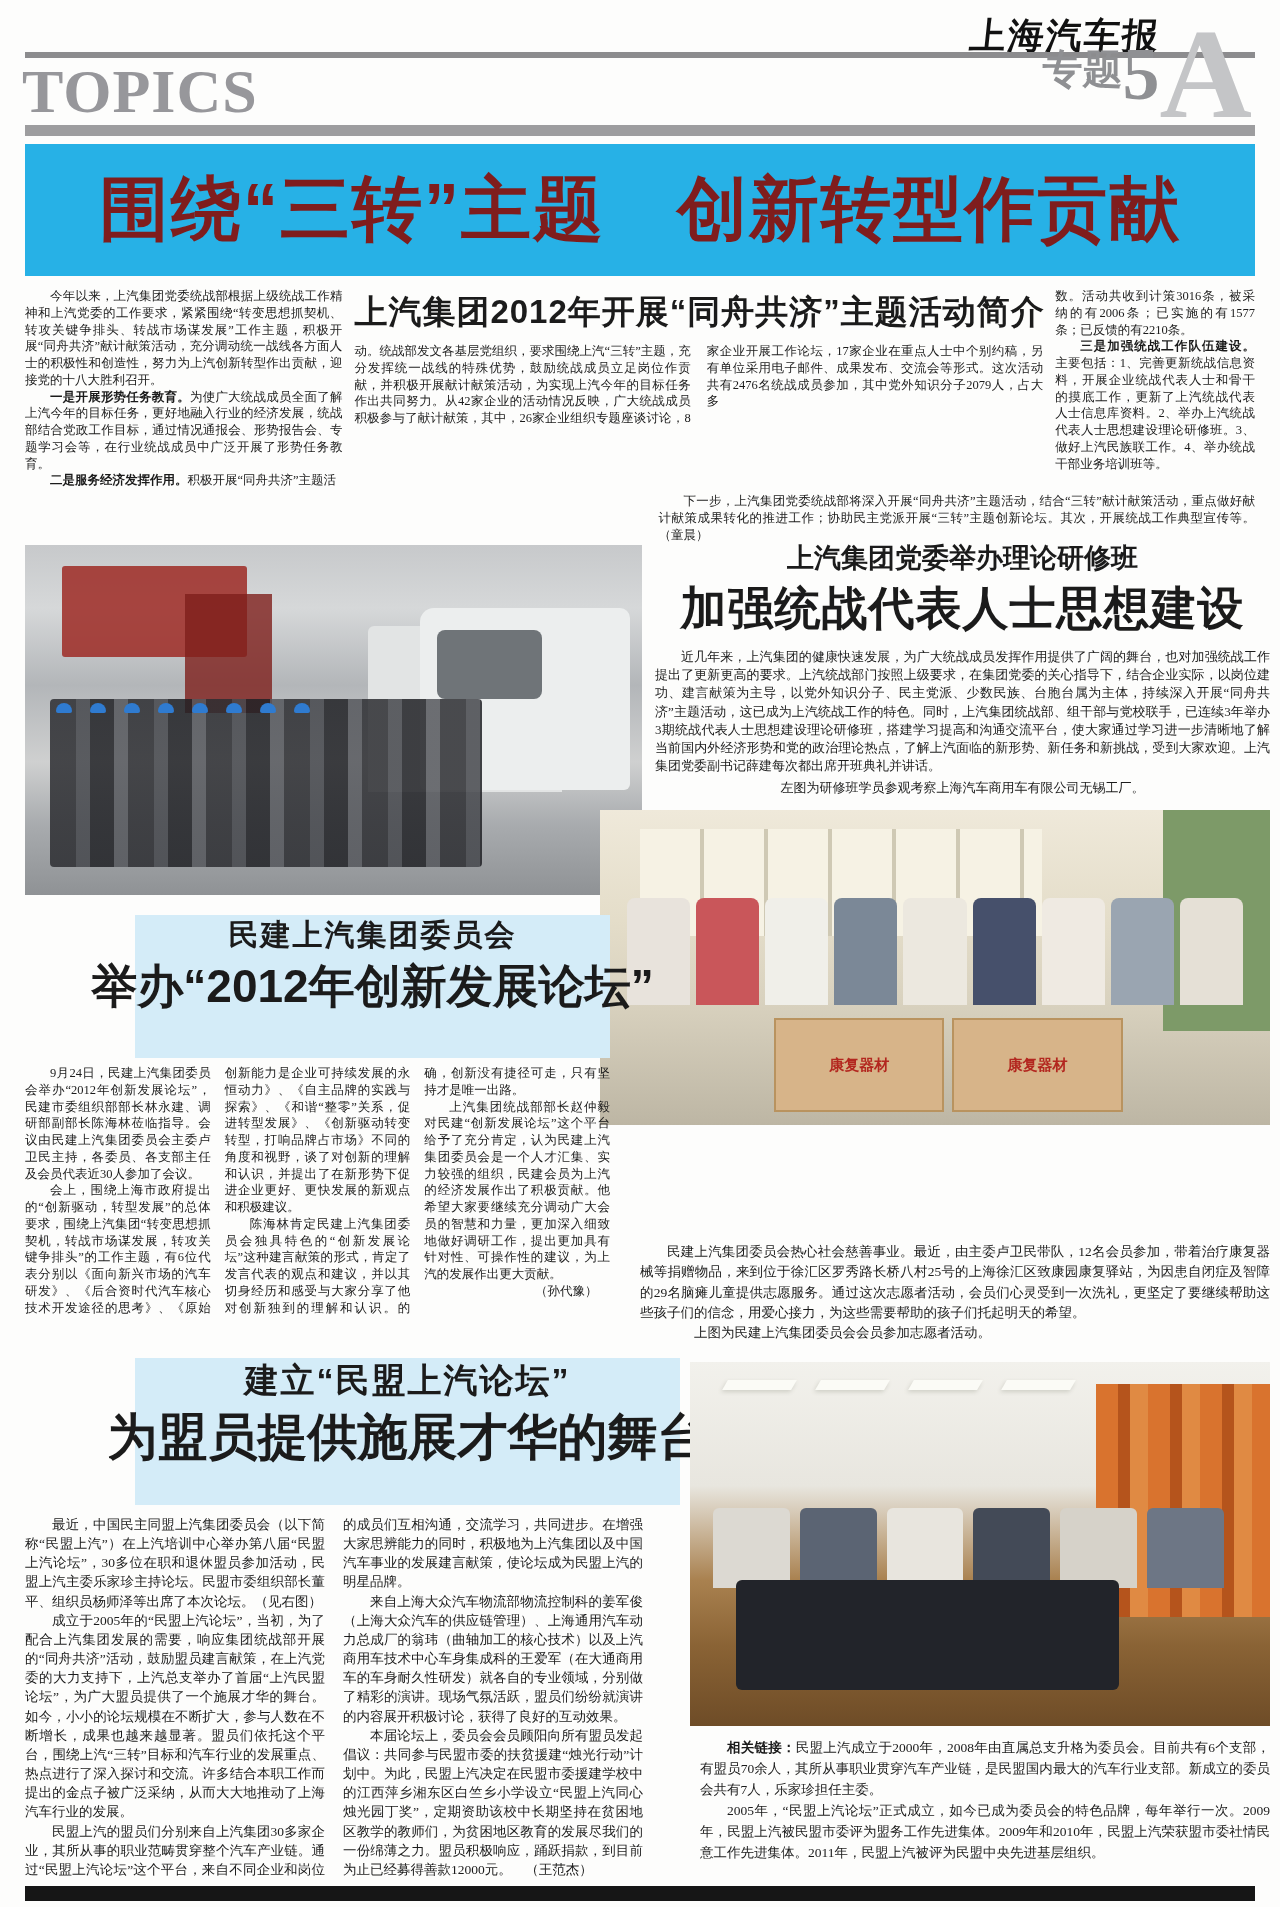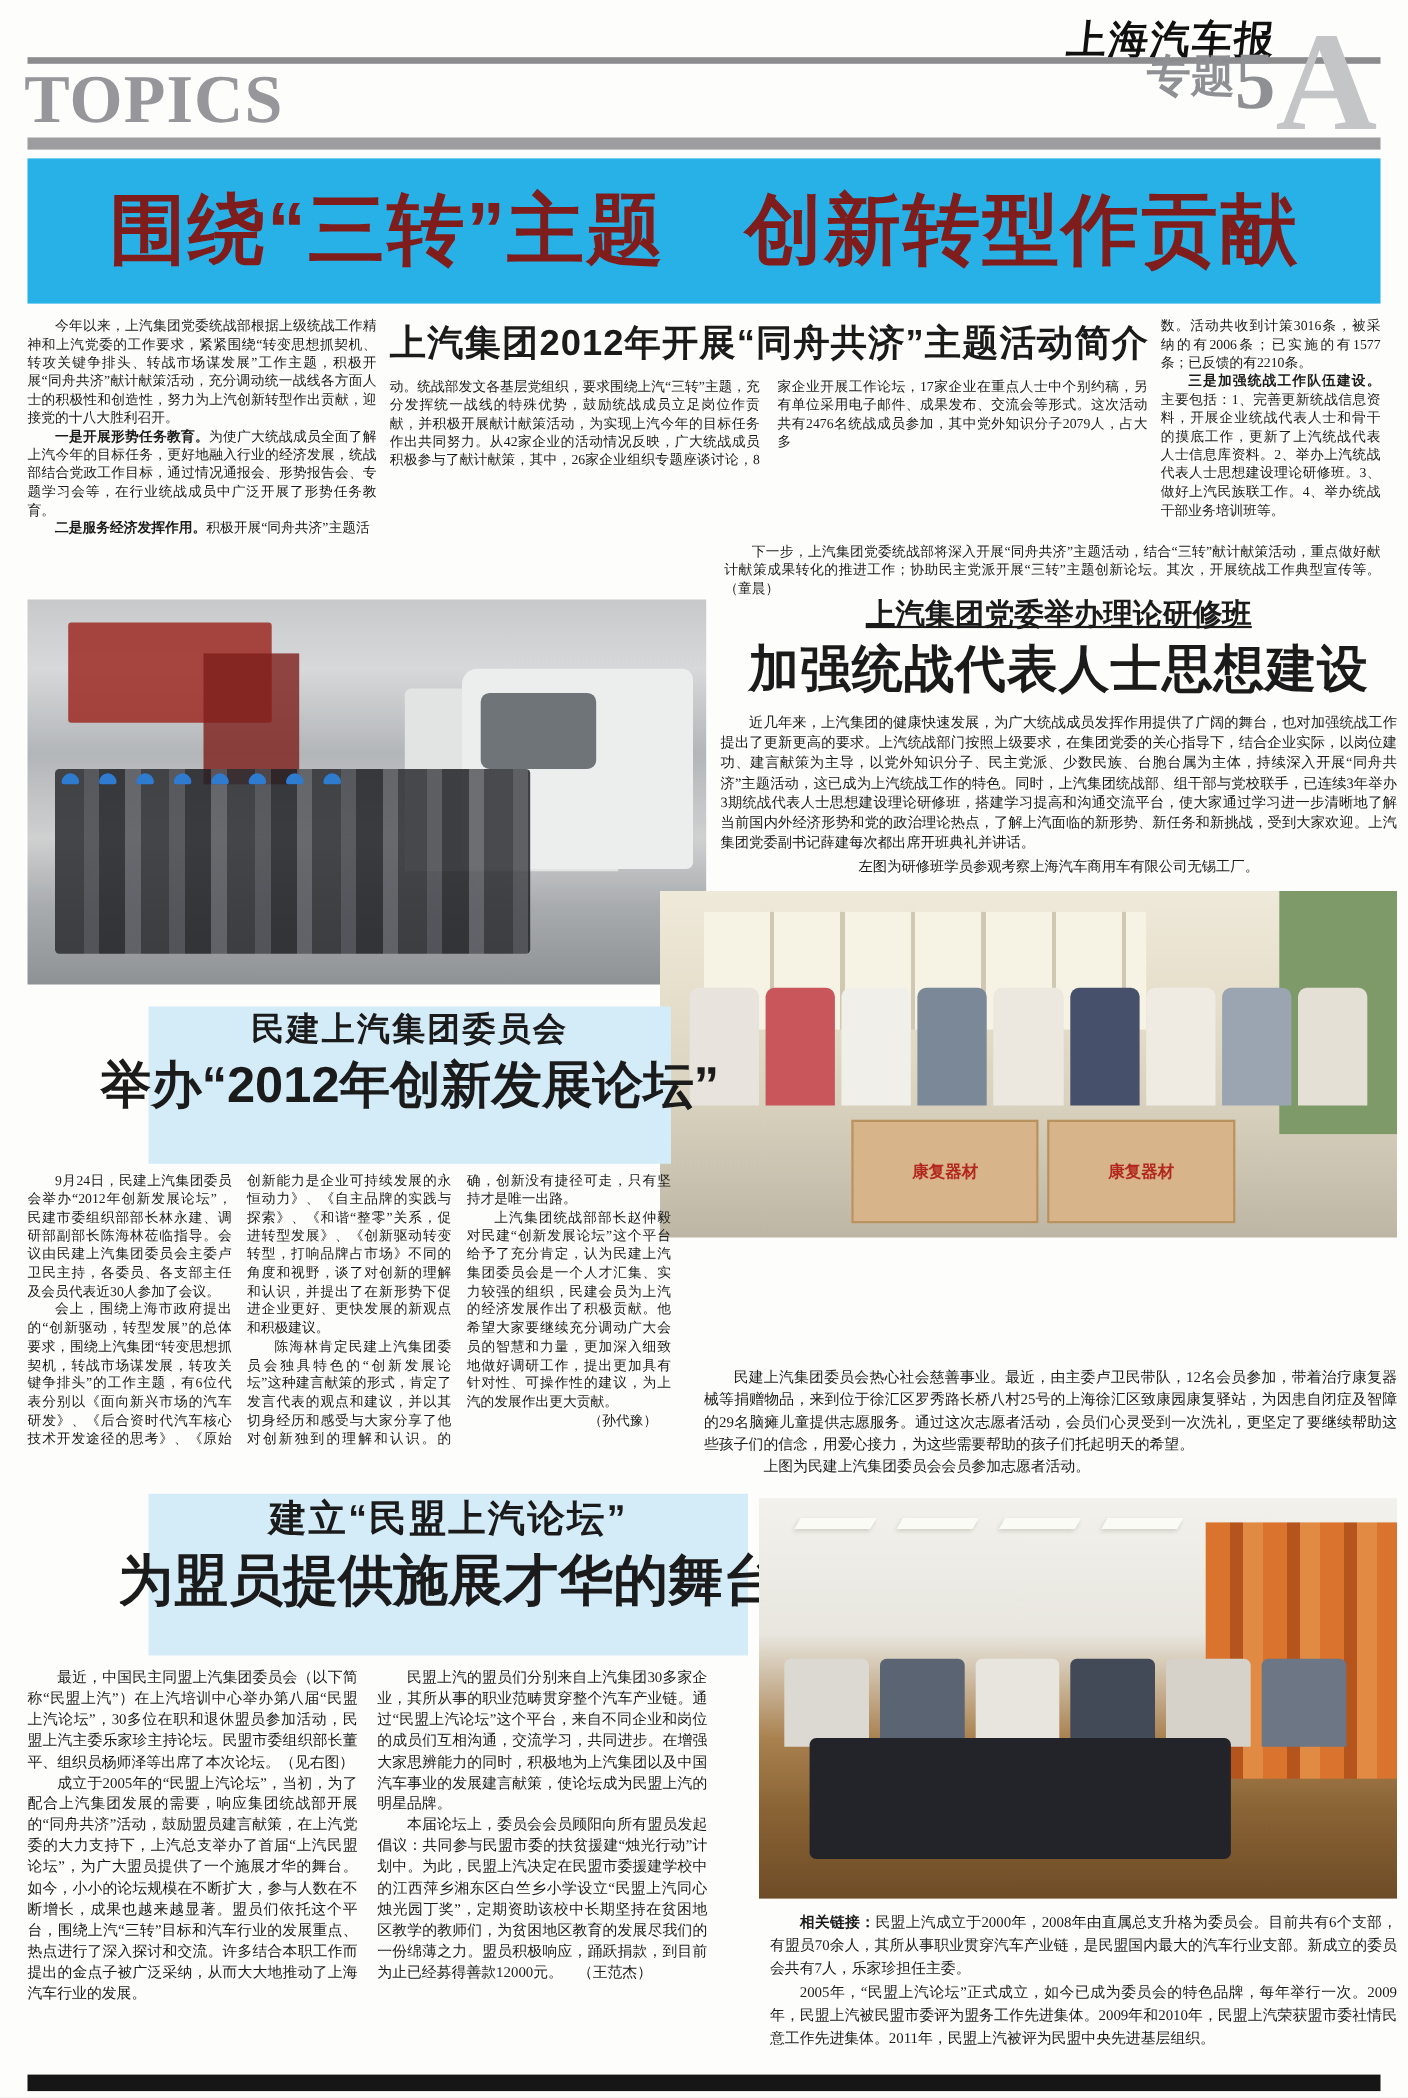--- a/index.html
+++ b/index.html
@@ -71,21 +71,21 @@
   .p3-curtain { position:absolute; right:0; top:6%; width:30%; height:64%;
     background:repeating-linear-gradient(90deg,#d9732e 0 22px,#b5541c 22px 34px,#e08a43 34px 52px); }
   .p3-lights { position:absolute; left:6%; top:5%; width:60%; height:18%; display:flex; gap:24px; }
   .p3-light { flex:1; height:10px; background:#fbfbf6; box-shadow:0 2px 4px #cfcfc6; transform:skewX(-30deg); }
   .p3-table { position:absolute; left:8%; bottom:10%; width:66%; height:30%; background:#22242a; border-radius:6px; }
   .p3-people { position:absolute; left:4%; top:40%; width:88%; height:22%; display:flex; gap:10px; }
   .p3-person { flex:1; border-radius:6px 6px 0 0; }
   
   .article2 { left:655px; top:540px; width:615px; height:262px; }
   .a2-kicker { text-align:center; font-size:27px; font-weight:bold;
-    font-family:"Liberation Sans",sans-serif;text-decoration:underline; }
+    font-family:"Liberation Sans",sans-serif; }
   .a2-headline { text-align:center; font-size:46px; font-weight:900; letter-spacing:1px;
     font-family:"Liberation Sans",sans-serif; white-space:nowrap; margin:2px 0 8px 0; }
   .a2-body { font-size:13px; line-height:1.4; }
   .caption-line { text-align:center; font-size:13px; margin-top:4px; }
   
   .blue-box { background:#d4ecf8; display:flex; flex-direction:column; align-items:center; }
   .minjian-box { left:135px; top:915px; width:475px; height:143px; }
   .box-kicker { font-size:30px; font-weight:bold; font-family:"Liberation Sans",sans-serif; letter-spacing:2px; }
   .box-headline { font-size:46px; font-weight:900; font-family:"Liberation Sans",sans-serif; white-space:nowrap; letter-spacing:0px; }
   .minmeng-box { left:135px; top:1358px; width:545px; height:147px; }
@@ -224,20 +224,21 @@
   <div class="abs blue-box minmeng-box">
     <div class="box-kicker">建立“民盟上汽论坛”</div>
     <div class="box-headline">为盟员提供施展才华的舞台</div>
   </div>
 
   <div class="abs article4">
     <div class="cols2 bodytxt">
       <p><span>最近，中国民主同盟上汽集团委员会（以下简称“民盟上汽”）在上汽培训中心举办第八届“民盟上汽论坛”，30多位在职和退休盟员参加活动，民盟上汽主委乐家珍主持论坛。民盟市委组织部长董平、组织员杨师泽等出席了本次论坛。（见右图）</span></p>
       <p><span>成立于2005年的“民盟上汽论坛”，当初，为了配合上汽集团发展的需要，响应集团统战部开展的“同舟共济”活动，鼓励盟员建言献策，在上汽党委的大力支持下，上汽总支举办了首届“上汽民盟论坛”，为广大盟员提供了一个施展才华的舞台。如今，小小的论坛规模在不断扩大，参与人数在不断增长，成果也越来越显著。盟员们依托这个平台，围绕上汽“三转”目标和汽车行业的发展重点、热点进行了深入探讨和交流。许多结合本职工作而提出的金点子被广泛采纳，从而大大地推动了上海汽车行业的发展。</span></p>
       <p><span>民盟上汽的盟员们分别来自上汽集团30多家企业，其所从事的职业范畴贯穿整个汽车产业链。通过“民盟上汽论坛”这个平台，来自不同企业和岗位的成员们互相沟通，交流学习，共同进步。在增强大家思辨能力的同时，积极地为上汽集团以及中国汽车事业的发展建言献策，使论坛成为民盟上汽的明星品牌。</span></p>
+      <p><span>来自上海大众汽车物流部物流控制科的姜军俊（上海大众汽车的供应链管理）、上海通用汽车动力总成厂的翁玮（曲轴加工的核心技术）以及上汽商用车技术中心车身集成科的王爱军（在大通商用车的车身耐久性研发）就各自的专业领域，分别做了精彩的演讲。现场气氛活跃，盟员们纷纷就演讲的内容展开积极讨论，获得了良好的互动效果。</span></p>
       <p><span>本届论坛上，委员会会员顾阳向所有盟员发起倡议：共同参与民盟市委的扶贫援建“烛光行动”计划中。为此，民盟上汽决定在民盟市委援建学校中的江西萍乡湘东区白竺乡小学设立“民盟上汽同心烛光园丁奖”，定期资助该校中长期坚持在贫困地区教学的教师们，为贫困地区教育的发展尽我们的一份绵薄之力。盟员积极响应，踊跃捐款，到目前为止已经募得善款12000元。</span>　<span class="byline">（王范杰）</span></p>
     </div>
   </div>
 
   <div class="abs photo photo3">
     <div class="p3-lights">
       <div class="p3-light"></div>
       <div class="p3-light"></div>
       <div class="p3-light"></div>
       <div class="p3-light"></div>

